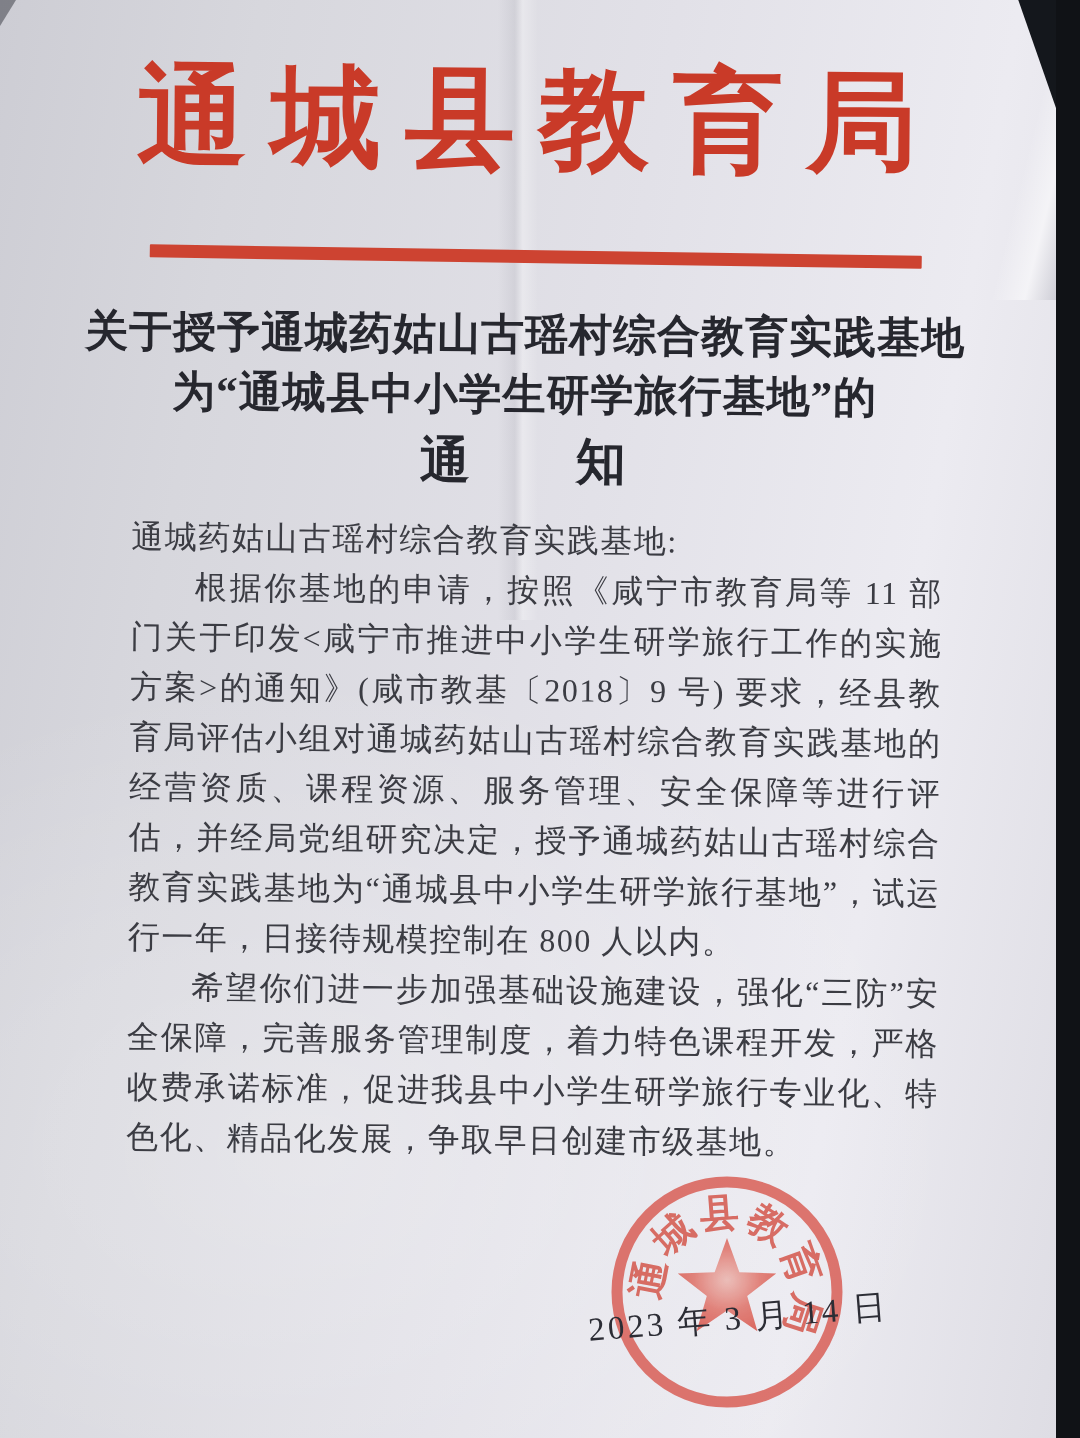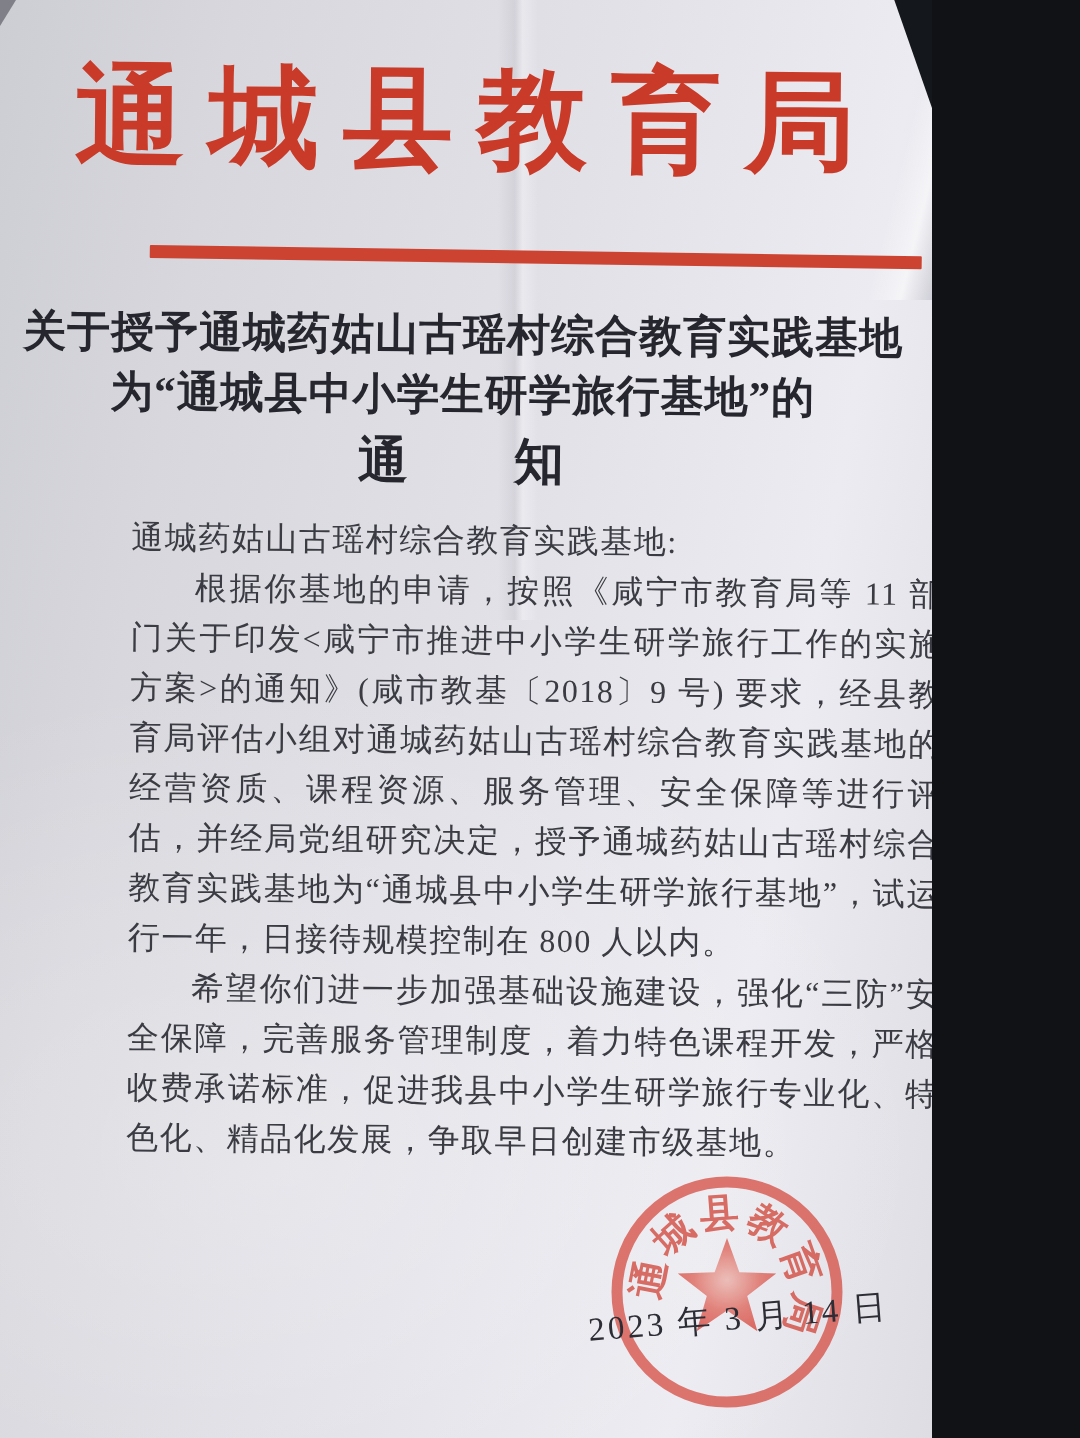--- a/index.html
+++ b/index.html
@@ -1,17 +1,17 @@
 <!DOCTYPE html>
 <html lang="zh"><head>
 <meta charset="utf-8">
 <style>
   html,body { margin:0; padding:0; background:#101216; }
   .photo {
-    position:relative; width:932px; height:1438px; overflow:hidden;
+    position:relative; width:1056px; height:1438px; overflow:hidden;
     background:
       radial-gradient(1100px 800px at 30% 80%, rgba(255,255,255,.28), rgba(255,255,255,0) 60%),
       linear-gradient(100deg, #cdcdd4 0%, #d7d7dd 20%, #e2e1e8 52%, #ecebf1 78%, #dedde4 100%);
     font-family:"Liberation Serif","DejaVu Serif",serif;
   }
   
   .crease {
     position:absolute; top:0; left:498px; width:40px; height:620px;
     background:linear-gradient(90deg, rgba(100,100,112,0) 0%, rgba(100,100,112,.10) 42%, rgba(255,255,255,.30) 62%, rgba(255,255,255,0) 100%);
     pointer-events:none;

